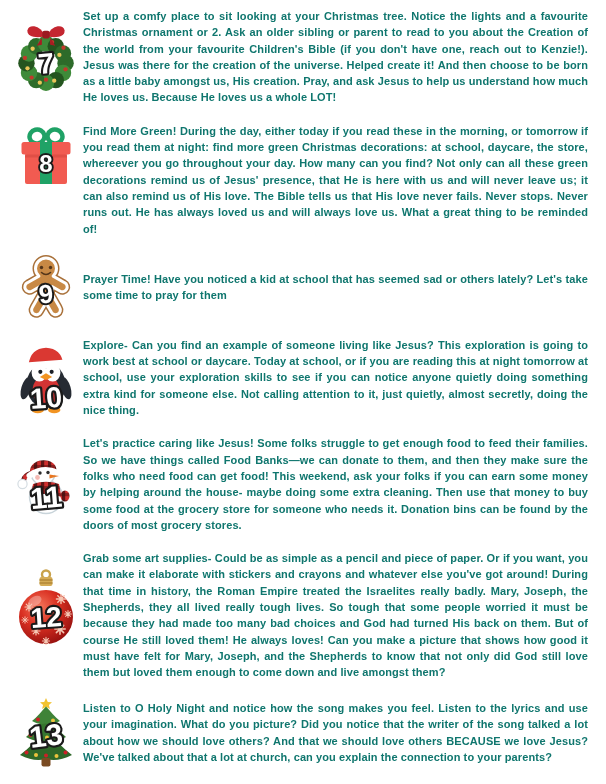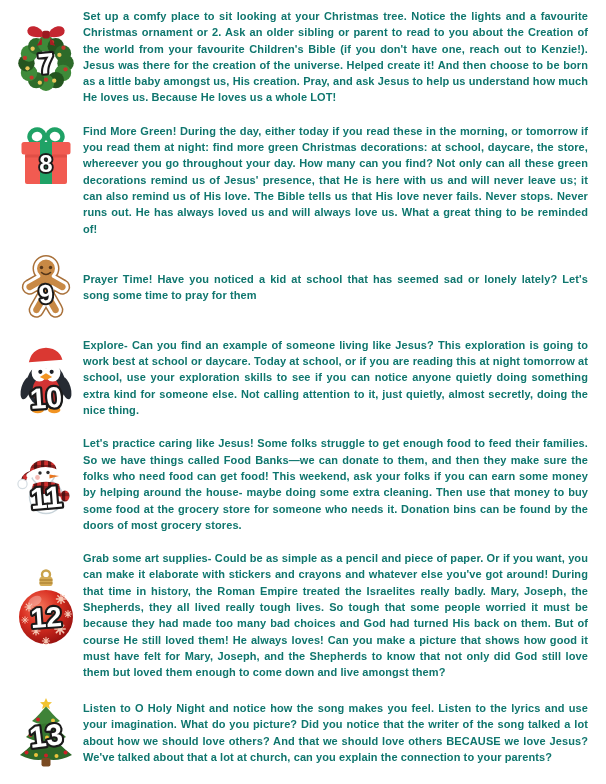--- a/index.html
+++ b/index.html
@@ -95,21 +95,21 @@
         <g>
           <path id="gb" d="M32 4 a10.5 10.5 0 0 1 10.5 10.5 c0 3 -1.3 5.7 -3.4 7.6 l11.5 6.6 a4.8 4.8 0 1 1 -4.8 8.3 l-7.8 -4.5 v7.6 l7.6 13.2 a4.8 4.8 0 1 1 -8.3 4.8 l-5.3 -9.2 l-5.3 9.2 a4.8 4.8 0 1 1 -8.3 -4.8 l7.6 -13.2 v-7.6 l-7.8 4.5 a4.8 4.8 0 1 1 -4.8 -8.3 l11.5 -6.6 c-2.1 -1.9 -3.4 -4.6 -3.4 -7.6 a10.5 10.5 0 0 1 10.5 -10.5 z" fill="#c88945" stroke="#a9713a" stroke-width="6" stroke-linejoin="round"></path>
           <path d="M32 4 a10.5 10.5 0 0 1 10.5 10.5 c0 3 -1.3 5.7 -3.4 7.6 l11.5 6.6 a4.8 4.8 0 1 1 -4.8 8.3 l-7.8 -4.5 v7.6 l7.6 13.2 a4.8 4.8 0 1 1 -8.3 4.8 l-5.3 -9.2 l-5.3 9.2 a4.8 4.8 0 1 1 -8.3 -4.8 l7.6 -13.2 v-7.6 l-7.8 4.5 a4.8 4.8 0 1 1 -4.8 -8.3 l11.5 -6.6 c-2.1 -1.9 -3.4 -4.6 -3.4 -7.6 a10.5 10.5 0 0 1 10.5 -10.5 z" fill="#c88945" stroke="#ffffff" stroke-width="3" stroke-linejoin="round"></path>
           <circle cx="27.5" cy="13.5" r="1.7" fill="#53351a"></circle>
           <circle cx="36.5" cy="13.5" r="1.7" fill="#53351a"></circle>
           <path d="M27.5 18.5 Q32 22.5 36.5 18.5" fill="none" stroke="#53351a" stroke-width="1.6" stroke-linecap="round"></path>
         </g>
         <text class="num" x="32" y="49" font-size="26" stroke-width="4" text-anchor="middle" transform="rotate(-5 32 40)">9</text>
       </svg>
     </div>
-    <p class="txt">Prayer Time! Have you noticed a kid at school that has seemed sad or lonely lately? Let's song some time to pray for them</p>
+    <p class="txt">Prayer Time! Have you noticed a kid at school that has seemed sad or others lately? Let's take some time to pray for them</p>
   </div>
 
   <div class="row">
     <div class="icon-cell">
       <svg width="68" height="72" viewBox="0 0 66 70">
         <ellipse cx="25" cy="66" rx="6" ry="3.3" fill="#f29422"></ellipse>
         <ellipse cx="41" cy="66" rx="6" ry="3.3" fill="#f29422"></ellipse>
         <ellipse cx="33" cy="42" rx="19" ry="22" fill="#262b33"></ellipse>
         <ellipse cx="13.5" cy="45" rx="4.5" ry="11" fill="#262b33" transform="rotate(16 13.5 45)"></ellipse>
         <ellipse cx="52.5" cy="45" rx="4.5" ry="11" fill="#262b33" transform="rotate(-16 52.5 45)"></ellipse>

